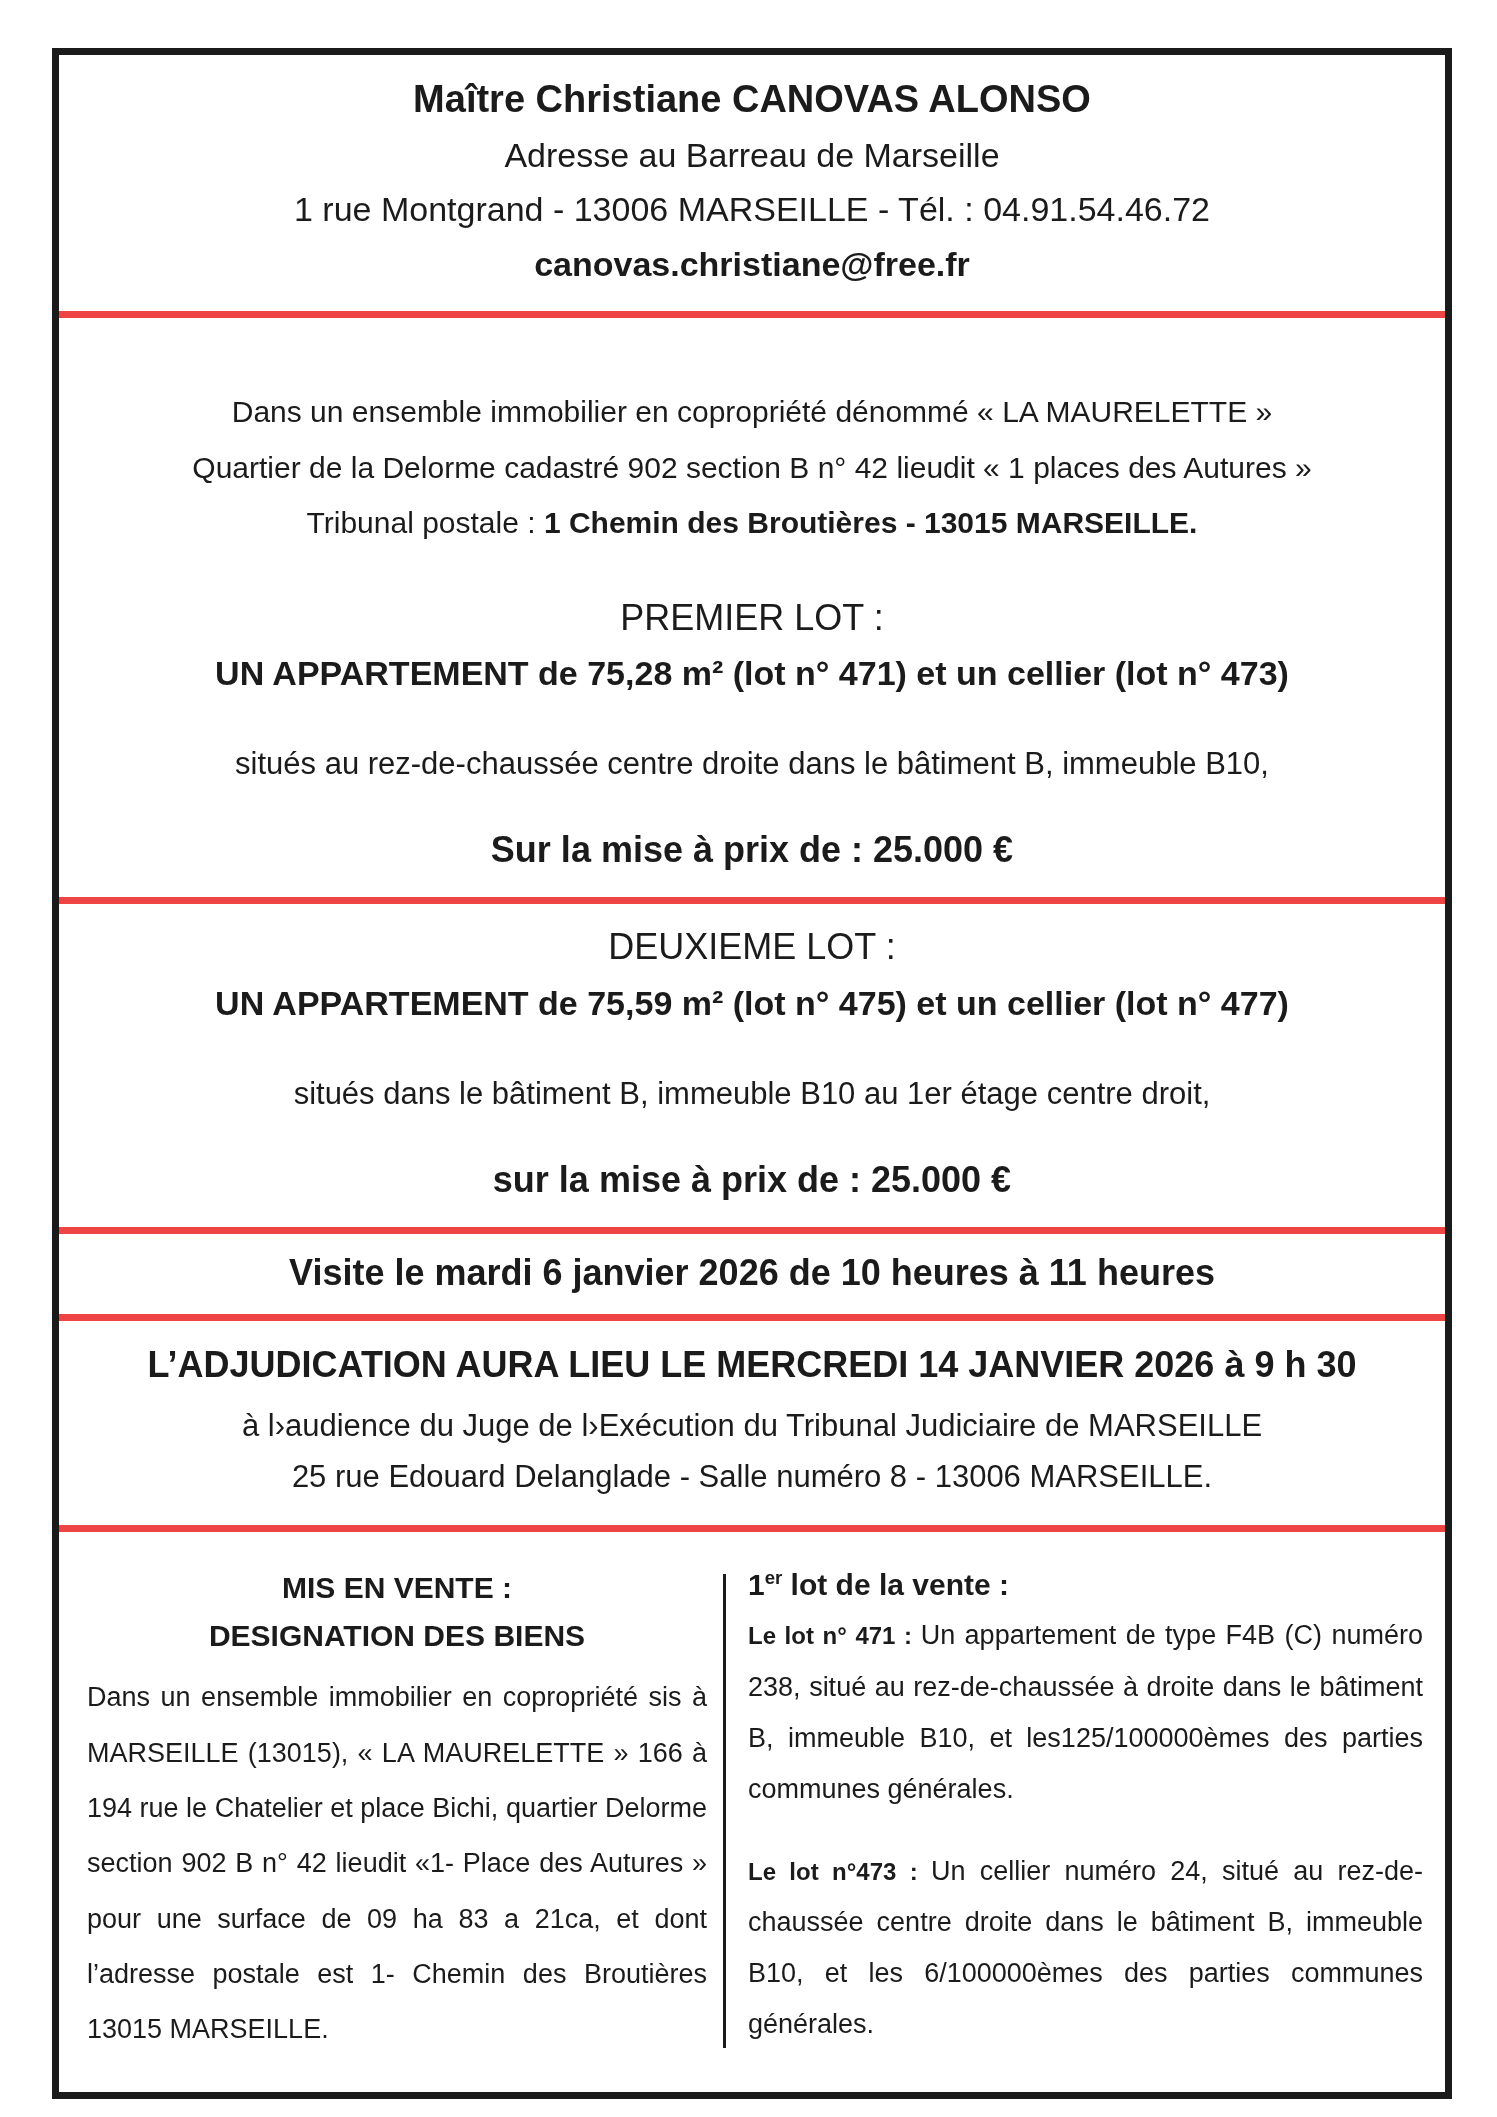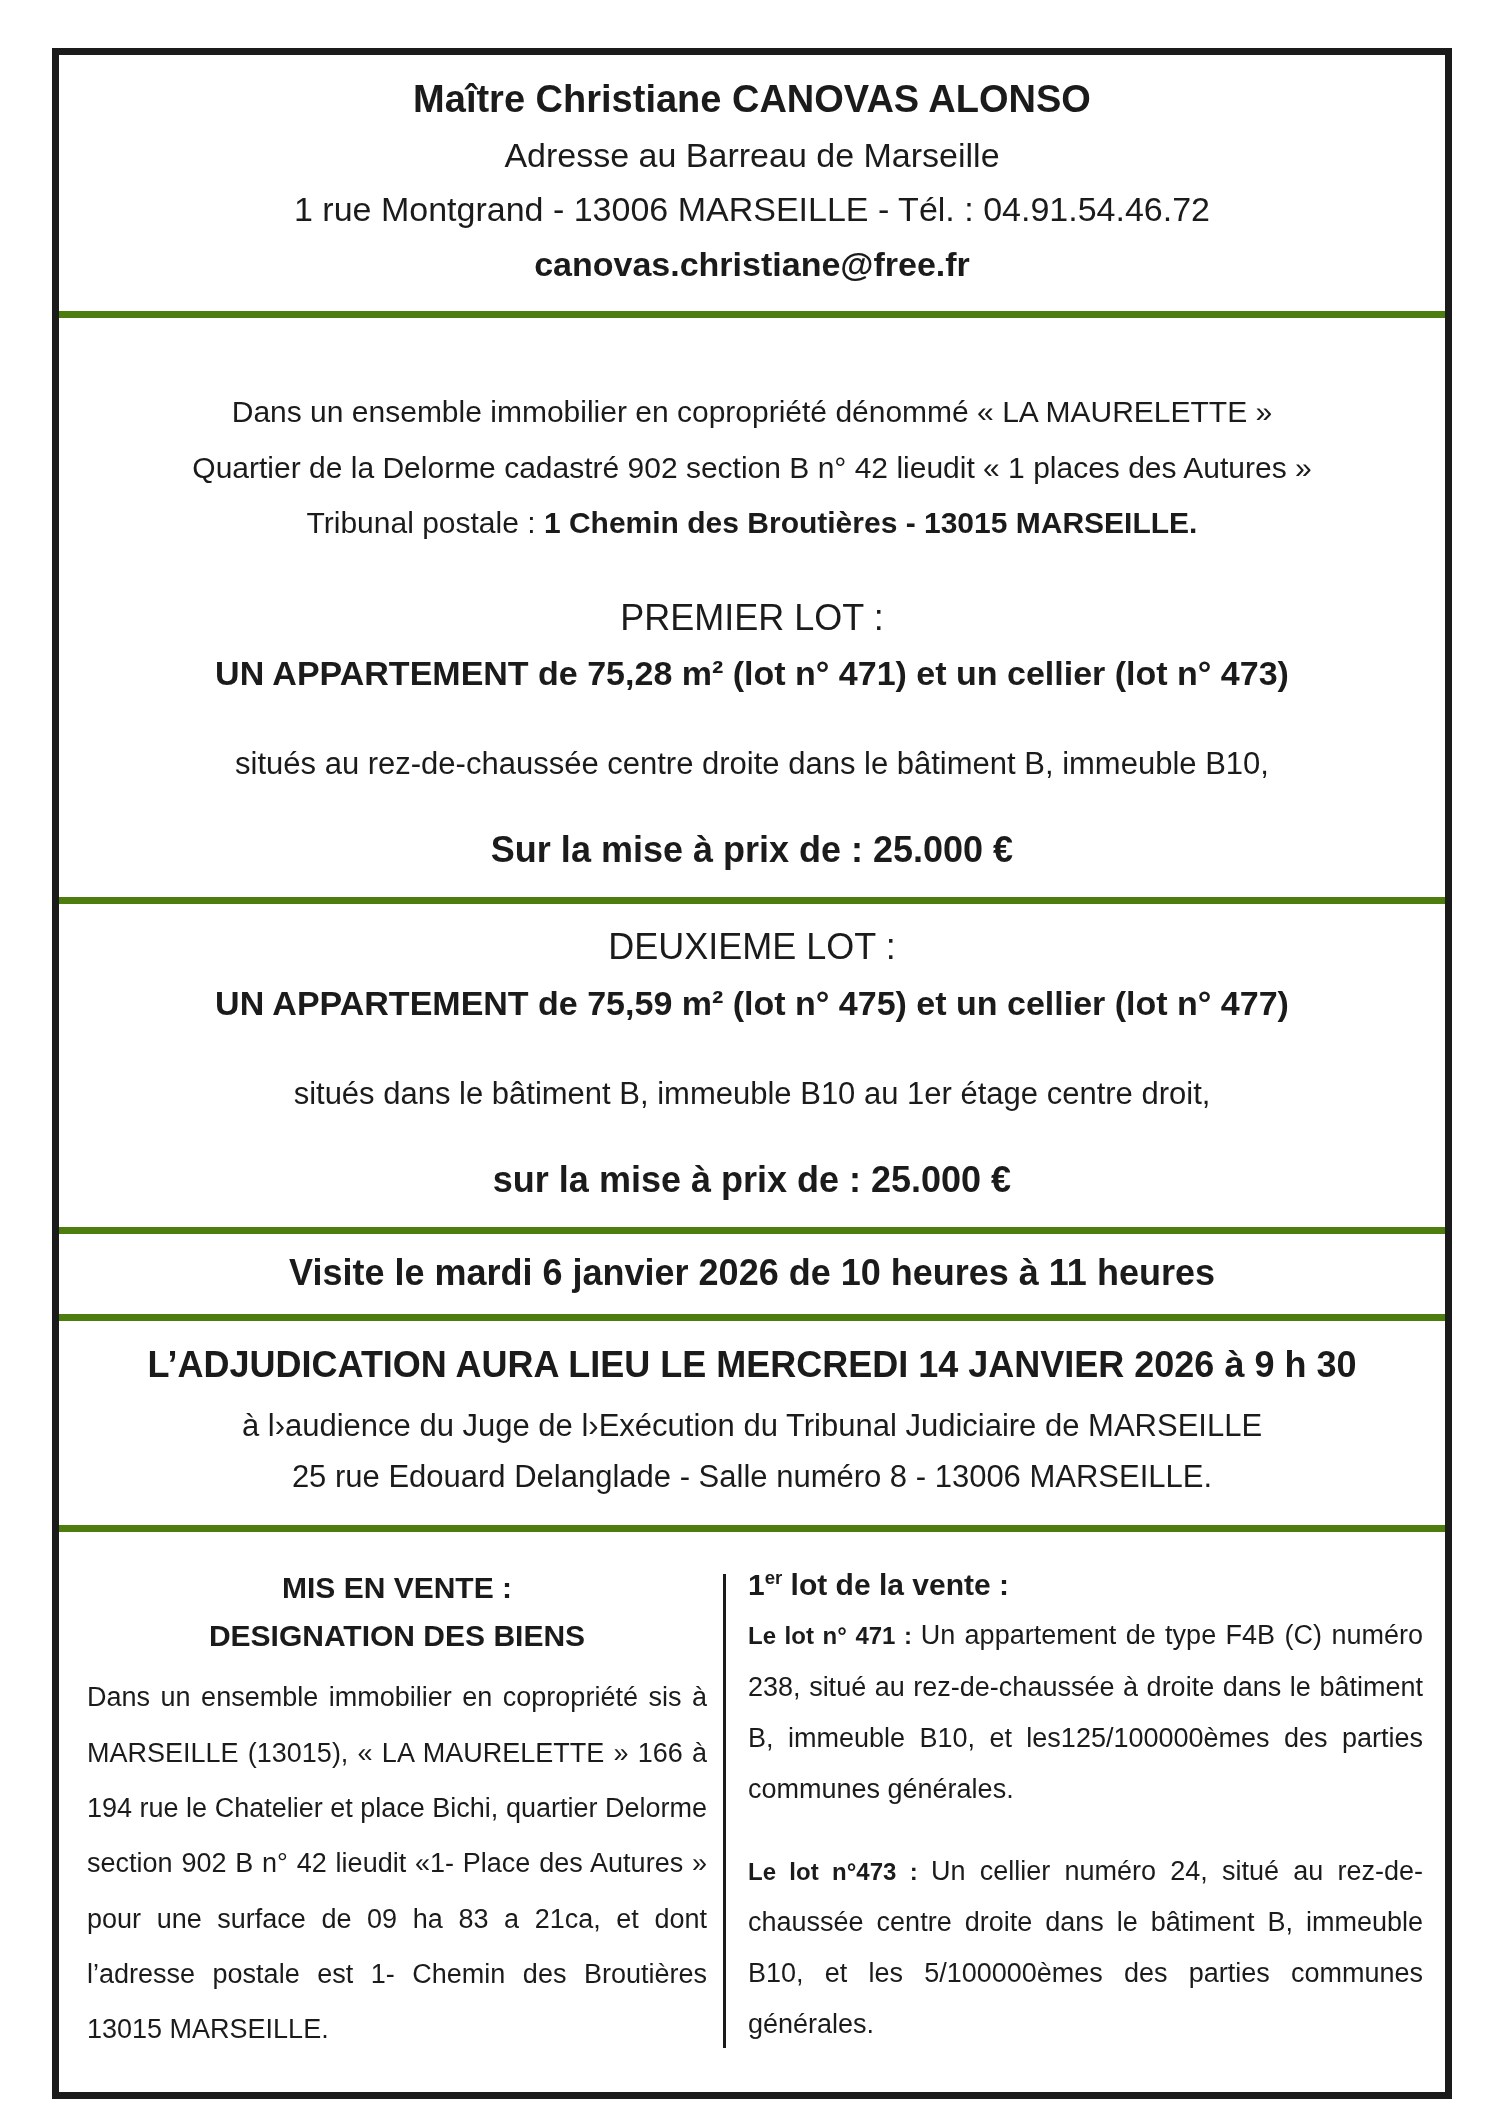--- a/index.html
+++ b/index.html
@@ -8,21 +8,21 @@
     width:1497px; min-height:2117px; position:relative;
     font-family:"Liberation Sans", sans-serif;
     color:#1b1b1b;
     -webkit-font-smoothing:antialiased;
   }
   .doc {
     position:absolute; left:52px; top:48px; width:1400px;
     border:7px solid #1b1b1b;
     background:#ffffff;
   }
-  .sec { border-bottom:7px solid #4d7c0f; text-align:center; }
+  .sec { border-bottom:7px solid #ef4444; text-align:center; }
   .sec:last-child { border-bottom:none; }
 
   
   .sec-header { padding:16px 20px 20px; }
   .attorney-name { font-size:38px; font-weight:bold; line-height:1.5; }
   .hline { font-size:34px; line-height:1.6; }
   .hline-bold { font-size:34px; font-weight:bold; line-height:1.6; }
 
   
   .sec-sale { padding:22px 24px 26px; }
@@ -112,18 +112,18 @@
         <div class="col-heading">
           <div>MIS EN VENTE :</div>
           <div>DESIGNATION DES BIENS</div>
         </div>
         <div class="col-body">Dans un ensemble immobilier en copropriété sis à MARSEILLE (13015), « LA MAURELETTE » 166 à 194 rue le Chatelier et place Bichi, quartier Delorme section 902 B n° 42 lieudit «1- Place des Autures » pour une surface de 09 ha 83 a 21ca, et dont l’adresse postale est 1- Chemin des Broutières 13015 MARSEILLE.</div>
       </div>
       <div class="vdivider"></div>
       <div class="col-right">
         <div class="rc-heading"><span>1</span><sup>er</sup><span> lot de la vente :</span></div>
         <p class="rc-para"><b>Le lot n° 471 : </b><span>Un appartement de type F4B (C) numéro 238, situé au rez-de-chaussée à droite dans le bâtiment B, immeuble B10, et les125/100000èmes des parties communes générales.</span></p>
-        <p class="rc-para second"><b>Le lot n°473 : </b><span>Un cellier numéro 24, situé au rez-de-chaussée centre droite dans le bâtiment B, immeuble B10, et les 5/100000èmes des parties communes générales.</span></p>
+        <p class="rc-para second"><b>Le lot n°473 : </b><span>Un cellier numéro 24, situé au rez-de-chaussée centre droite dans le bâtiment B, immeuble B10, et les 6/100000èmes des parties communes générales.</span></p>
       </div>
     </div>
   </div>
 
 </div>
 
 </body></html>

